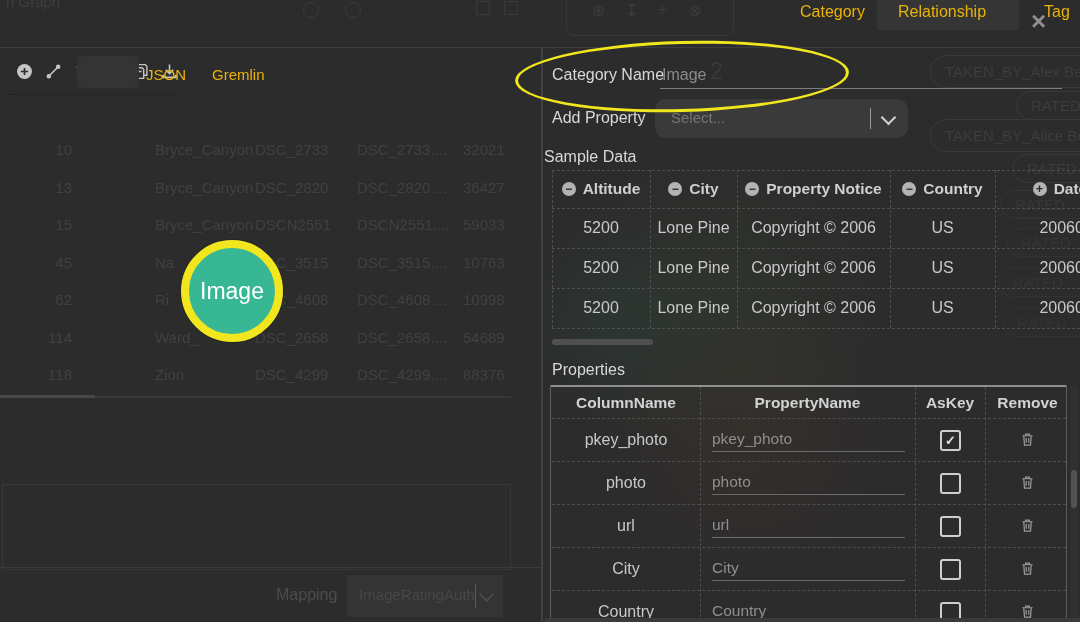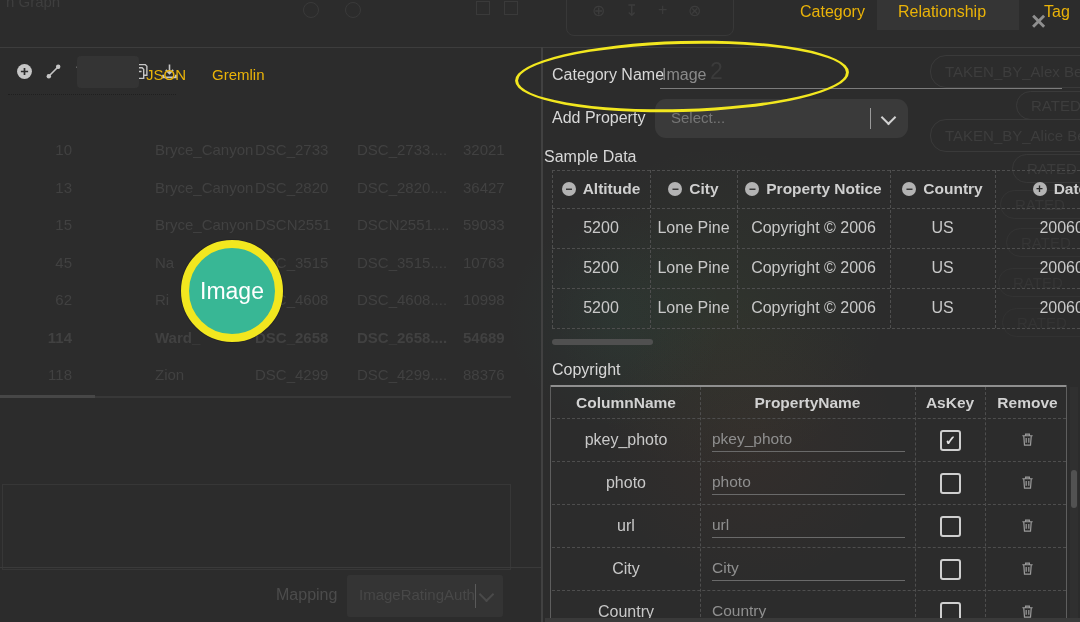--- a/index.html
+++ b/index.html
@@ -176,21 +176,21 @@
         <span style="left: 357px;">DSC_3515....</span>
         <span style="left: 463px;">10763</span>
       </div>
       <div class="abs lt-row" style="top: 291px;">
         <span style="left: 30px; width: 42px; text-align: right;">62</span>
         <span style="left: 155px;">Ri</span>
         <span style="left: 255px;">DSC_4608</span>
         <span style="left: 357px;">DSC_4608....</span>
         <span style="left: 463px;">10998</span>
       </div>
-      <div class="abs lt-row" style="top: 329px; font-weight: bold;">
+      <div class="abs lt-row" style="top: 329px;">
         <span style="left: 30px; width: 42px; text-align: right;">114</span>
         <span style="left: 155px;">Ward_</span>
         <span style="left: 255px;">DSC_2658</span>
         <span style="left: 357px;">DSC_2658....</span>
         <span style="left: 463px;">54689</span>
       </div>
       <div class="abs lt-row" style="top: 366px;">
         <span style="left: 30px; width: 42px; text-align: right;">118</span>
         <span style="left: 155px;">Zion</span>
         <span style="left: 255px;">DSC_4299</span>
@@ -280,21 +280,21 @@
       <div class="abs s-cell" style="left: 890px; top: 248px; width: 105px;">US</div>
       <div class="abs s-cell" style="left: 995px; top: 248px; width: 160px;">20060406</div>
       <div class="abs s-cell" style="left: 552px; top: 288px; width: 98px;">5200</div>
       <div class="abs s-cell" style="left: 650px; top: 288px; width: 87px;">Lone Pine</div>
       <div class="abs s-cell" style="left: 737px; top: 288px; width: 153px;">Copyright © 2006</div>
       <div class="abs s-cell" style="left: 890px; top: 288px; width: 105px;">US</div>
       <div class="abs s-cell" style="left: 995px; top: 288px; width: 160px;">20060406</div>
     </div>
   <div class="abs hscroll-thumb"></div>
 
-  <div class="abs rlabel" style="left:552px;top:361px;">Copyright</div>
+  <div class="abs rlabel" style="left:552px;top:361px;">Properties</div>
   <div class="abs p-top"></div>
   <div class="abs p-side" style="left:550px;"></div>
   <div class="abs p-side" style="left:1066px;"></div>
   <div id="props-table">
       <div class="abs p-hcell" style="left: 552px; width: 148px;">ColumnName</div>
       <div class="abs p-hcell" style="left: 700px; width: 215px;">PropertyName</div>
       <div class="abs p-hcell" style="left: 915px; width: 70px;">AsKey</div>
       <div class="abs p-hcell" style="left: 985px; width: 85px;">Remove</div>
       <div class="abs grid-v" style="left: 700px; top: 387px; height: 235px;"></div>
       <div class="abs grid-v" style="left: 915px; top: 387px; height: 235px;"></div>

